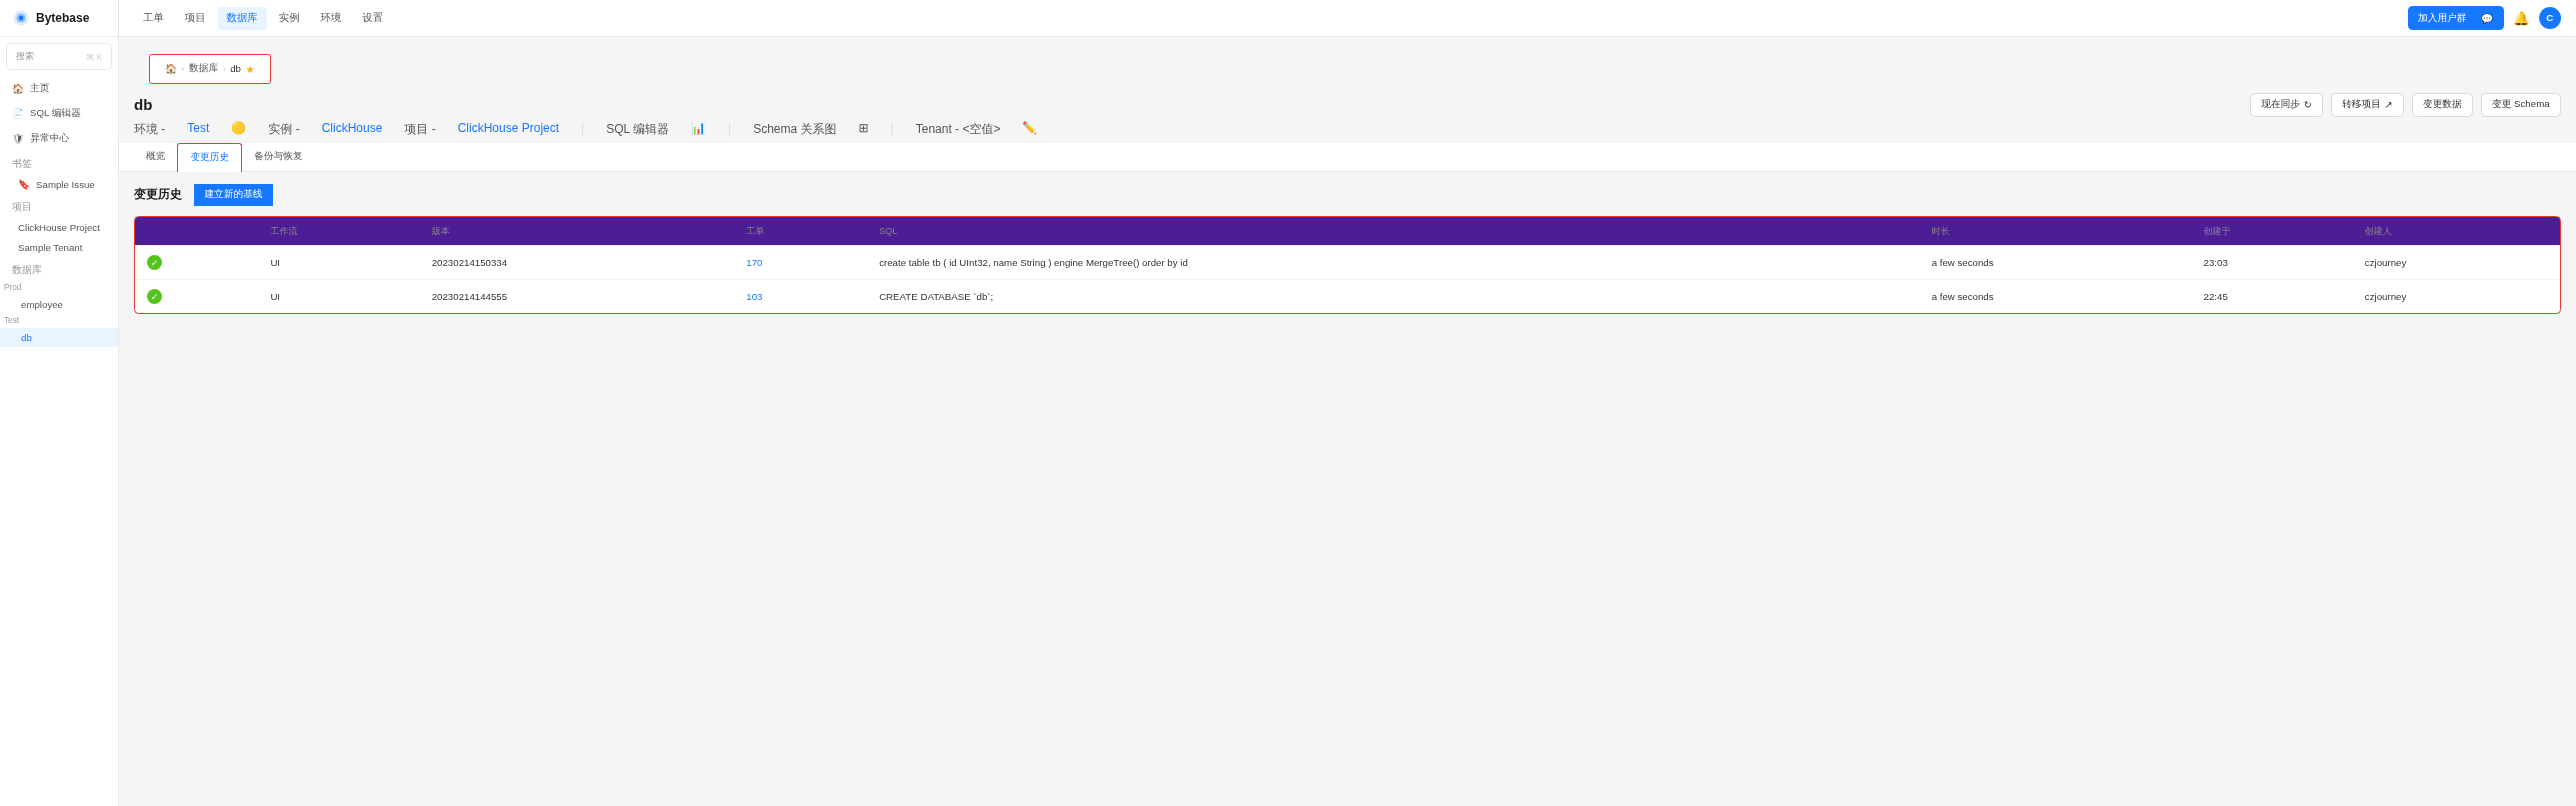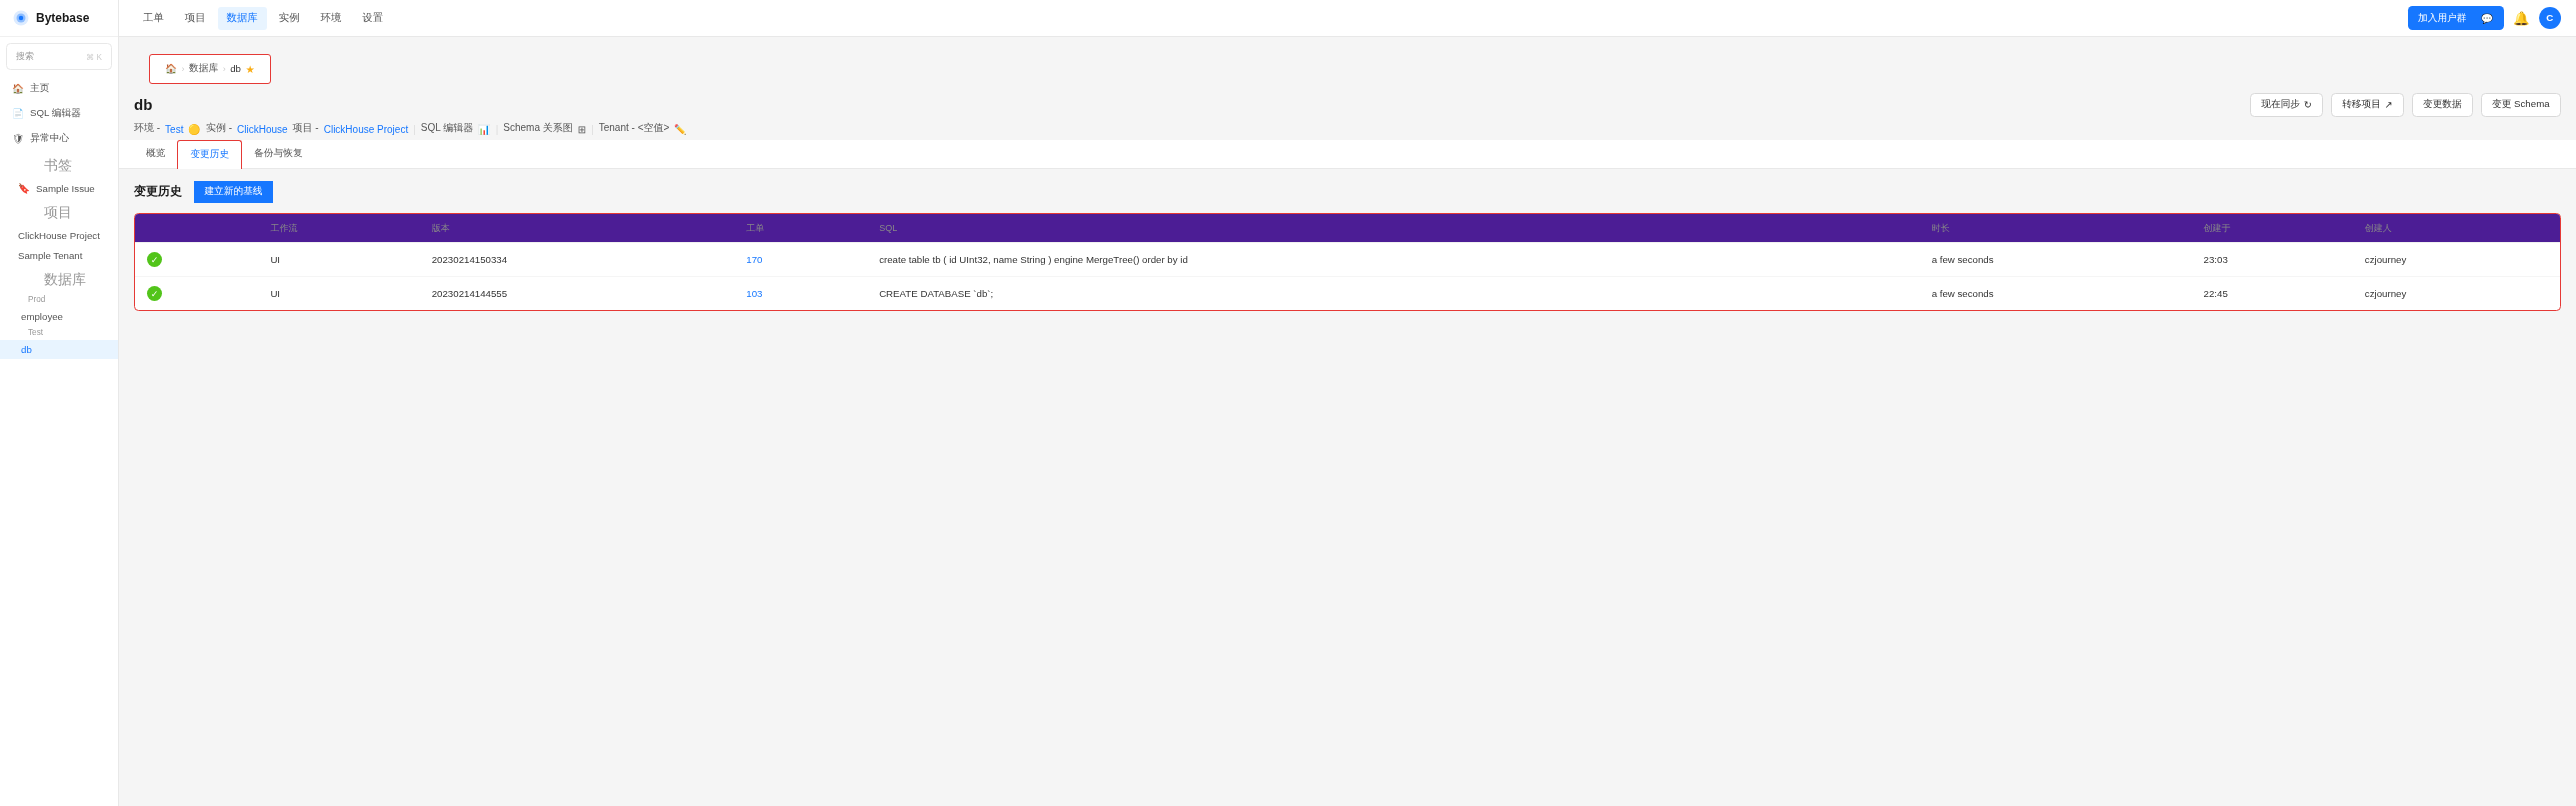--- a/index.html
+++ b/index.html
@@ -11,23 +11,23 @@
     
     .sidebar { width: 119px; background: #fff; border-right: 0.7px solid #e8e8e8; display: flex; flex-direction: column; flex-shrink: 0; }
     .sidebar-logo { display: flex; align-items: center; padding: 9px 12px; border-bottom: 0.7px solid #f0f0f0; gap: 6px; }
     .logo-icon { width: 18px; height: 18px; }
     .logo-text { font-size: 12px; font-weight: 600; color: #1a1a1a; }
     .sidebar-search { display: flex; align-items: center; justify-content: space-between; padding: 6px 9px; margin: 6px; border: 0.7px solid #e8e8e8; border-radius: 4.5px; cursor: pointer; color: #999; font-size: 9px; }
     .sidebar-search-text { color: #999; }
     .sidebar-search-shortcut { font-size: 8.2px; color: #ccc; }
     .sidebar-nav { flex: 1; overflow-y: auto; }
     .sidebar-nav-item { display: flex; align-items: center; gap: 6px; padding: 6px 12px; cursor: pointer; color: #555; font-size: 9.7px; }
-    .sidebar-section-label { padding: 6px 12px 3px; font-size: 14px; color: #999; font-weight: 500; margin-left: 32px; }
+    .sidebar-section-label { padding: 6px 12px 3px; font-size: 10px; color: #999; font-weight: 500; }
     .sidebar-project-item { display: flex; align-items: center; gap: 6px; padding: 4.5px 12px 4.5px 18px; cursor: pointer; color: #555; font-size: 9.7px; }
-    .sidebar-db-env { padding: 3px 28px; font-size: 8.2px; color: #999; font-weight: 500; }
+    .sidebar-db-env { padding: 3px 4px; font-size: 8.2px; color: #999; font-weight: 500; }
     .sidebar-db-item { display: flex; align-items: center; gap: 6px; padding: 3.7px 12px 3.7px 21px; cursor: pointer; color: #555; font-size: 9.7px; }
     .sidebar-db-item.active { background: #e8f4ff; color: #1677ff; }
 
     
     .main-area { flex: 1; display: flex; flex-direction: column; overflow: hidden; }
     .top-nav { display: flex; align-items: center; padding: 0 15px; height: 37px; background: #fff; border-bottom: 0.7px solid #e8e8e8; gap: 3px; }
     .top-nav-item { padding: 4.5px 9px; font-size: 10.4px; cursor: pointer; color: #555; border-radius: 3px; }
     .top-nav-item.active { background: #e8f4ff; color: #1677ff; font-weight: 500; }
     .top-nav-right { margin-left: auto; display: flex; align-items: center; gap: 9px; }
     .join-community-btn { display: flex; align-items: center; gap: 15px; background: #1677ff; color: #fff; border: none; padding: 5.2px 10.4px; border-radius: 4.5px; cursor: pointer; font-size: 9.7px; }
@@ -44,21 +44,21 @@
     .breadcrumb-current { font-size: 9.7px; font-weight: 500; color: #333; }
     .breadcrumb-star { color: #faad14; cursor: pointer; font-size: 10.4px; }
 
     
     .page-header { display: flex; align-items: center; justify-content: space-between; padding: 9px 15px 0; }
     .page-title { font-size: 15px; font-weight: 600; color: #1a1a1a; }
     .page-actions { display: flex; align-items: center; gap: 7.5px; }
     .action-btn { display: flex; align-items: center; gap: 3.7px; padding: 4.5px 10.4px; border: 0.7px solid #d9d9d9; border-radius: 4.5px; background: #fff; cursor: pointer; font-size: 9.7px; color: #333; }
 
     
-    .meta-info { display: flex; align-items: flex-end; gap: 5px; padding: 4.5px 15px; font-size: 10px; color: #555; flex-wrap: wrap; }
+    .meta-info { display: flex; align-items: flex-start; gap: 22px; padding: 4.5px 15px; font-size: 12px; color: #555; flex-wrap: wrap; }
     .meta-link { color: #1677ff; cursor: pointer; text-decoration: none; }
 
     
     .tabs { display: flex; align-items: flex-end; gap: 0; padding: 0 15px; border-bottom: 0.7px solid #e8e8e8; background: #fff; }
     .tab-item { padding: 7.5px 12px; font-size: 9.7px; cursor: pointer; color: #555; border-bottom: 1.5px solid transparent; margin-bottom: -0.7px; }
     .tab-item.active { color: #1677ff; border-bottom-color: #1677ff; background: #fff; border: 1.5px solid #e53935; border-bottom: none; border-radius: 3px 3px 0 0; }
 
     
     .history-content { padding: 12px 15px; }
     .history-header { display: flex; align-items: center; gap: 12px; margin-bottom: 10.4px; }

